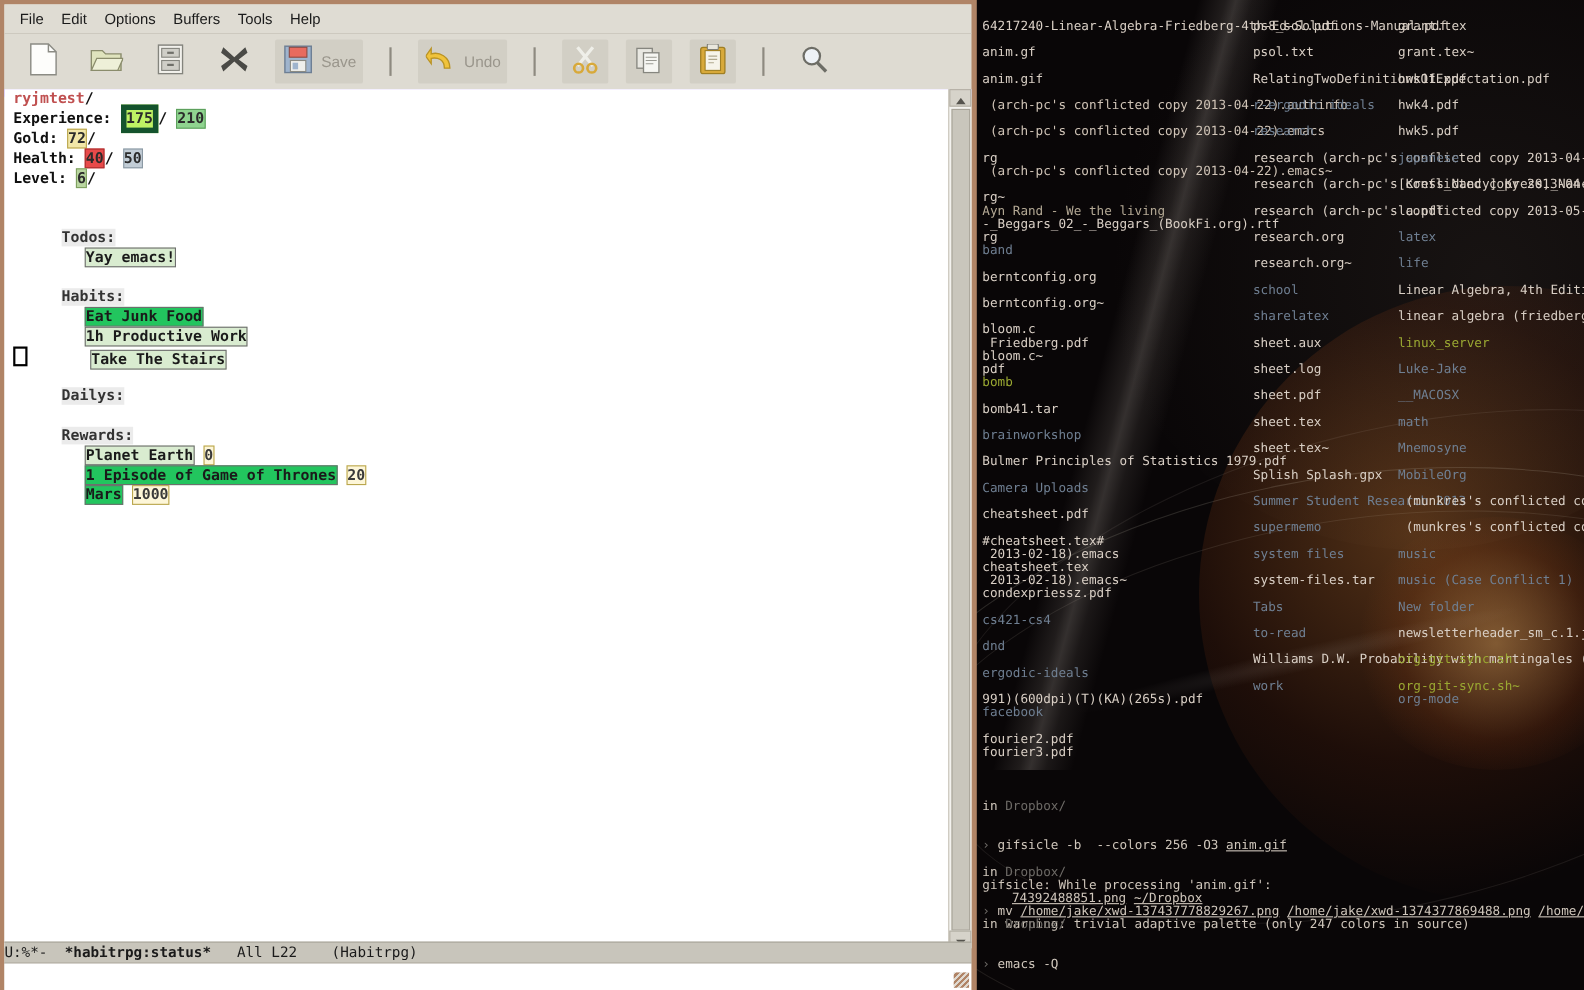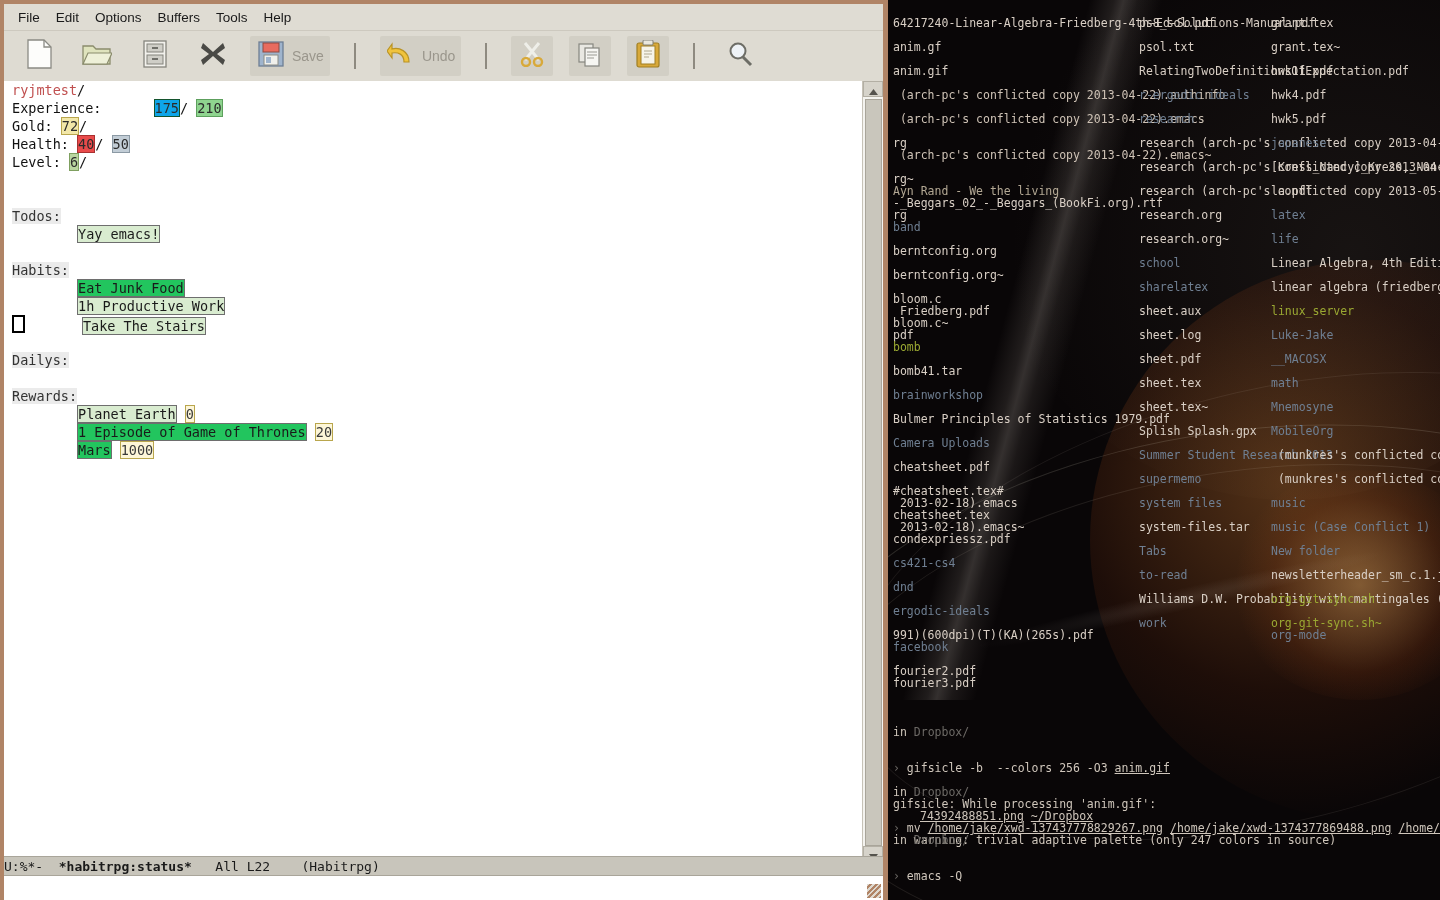--- a/index.html
+++ b/index.html
@@ -75,26 +75,26 @@
   .tb-lbl{font-family:"Liberation Sans",sans-serif;font-size:14px;color:#9a968c;}
   .tb-group{display:flex;align-items:center;background:#d2cfc5;border-radius:2px;height:40px;padding-right:6px;}
 
   .buffer{
     position:absolute;left:0;top:77px;width:879px;height:781px;
     background:#ffffff;overflow:hidden;
   }
   .btext{
     position:absolute;left:8px;top:0px;
     font-family:"DejaVu Sans Mono","Liberation Mono",monospace;
-    font-size:13.5px;line-height:18px;white-space:pre;color:#111;
+    font-size:13.5px;line-height:18px;white-space:pre;color:#111;font-weight:bold;
   }
   .bline{height:18px;}
-  .hdr{background:#ebebeb;color:#333;}
+  .hdr{background:#ebebeb;color:#333;margin-left:44px;}
   .user{color:#c05050;}
-  .exp-cur{background:#0ea5e9;color:#2b2b2b;border:1px solid #14532d;margin-left:44px;}
+  .exp-cur{background:#bef264;color:#2b2b2b;border:5px solid #14532d;}
   .exp-max{background:#8fd48f;color:#2b2b2b;border:1px solid #5da05d;}
   .gold{background:#f2e7a8;color:#2b2b2b;border:1px solid #b9a64d;}
   .hp-cur{background:#e84a4a;color:#2b2b2b;border:1px solid #a93030;margin-top:32px;}
   .hp-max{background:#c2cdd6;color:#2b2b2b;border:1px solid #8b99a4;}
   .level{background:#b9d6a0;color:#2b2b2b;border:1px solid #7fa060;}
   .task-green{background:#d9ecd0;color:#1a1a1a;border:1px solid #6e6e6e;}
   .task-blue{background:#22c55e;color:#1a1a1a;border:1px solid #6e6e6e;}
   .val-gold{background:#fdf6d8;color:#3a3a3a;border:1px solid #b9a64d;}
   .cursorbox{display:inline-block;width:9px;height:14px;border:2px solid #000;
              vertical-align:-2px;background:#fff;}

